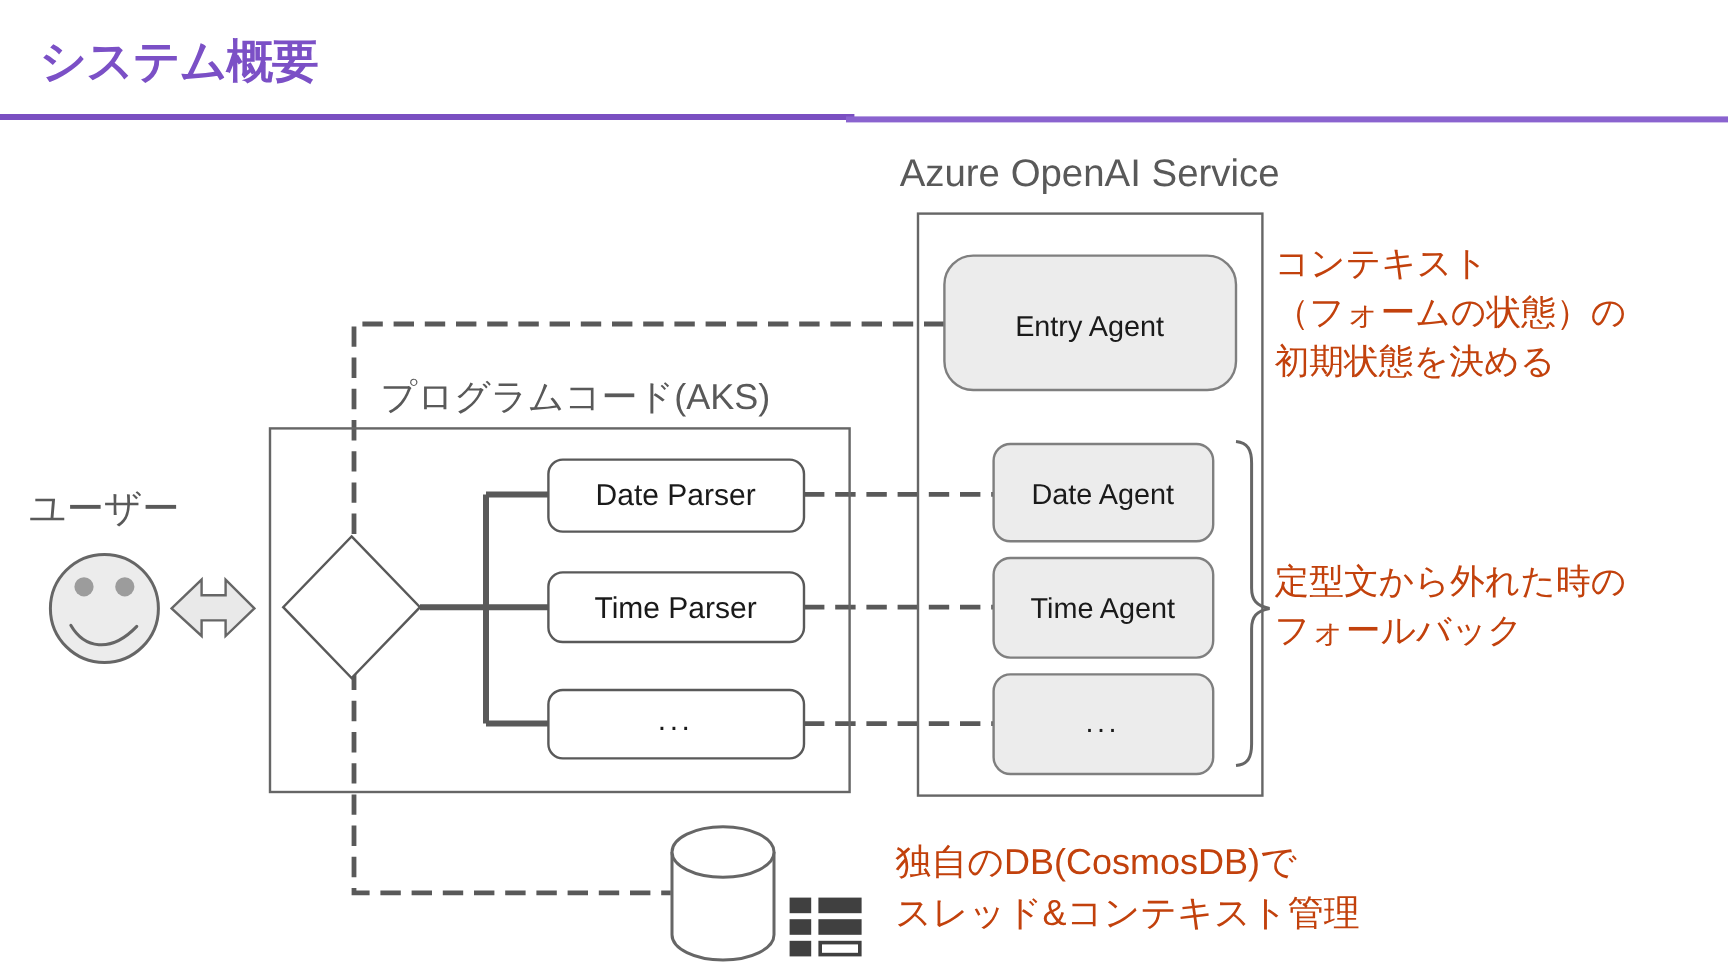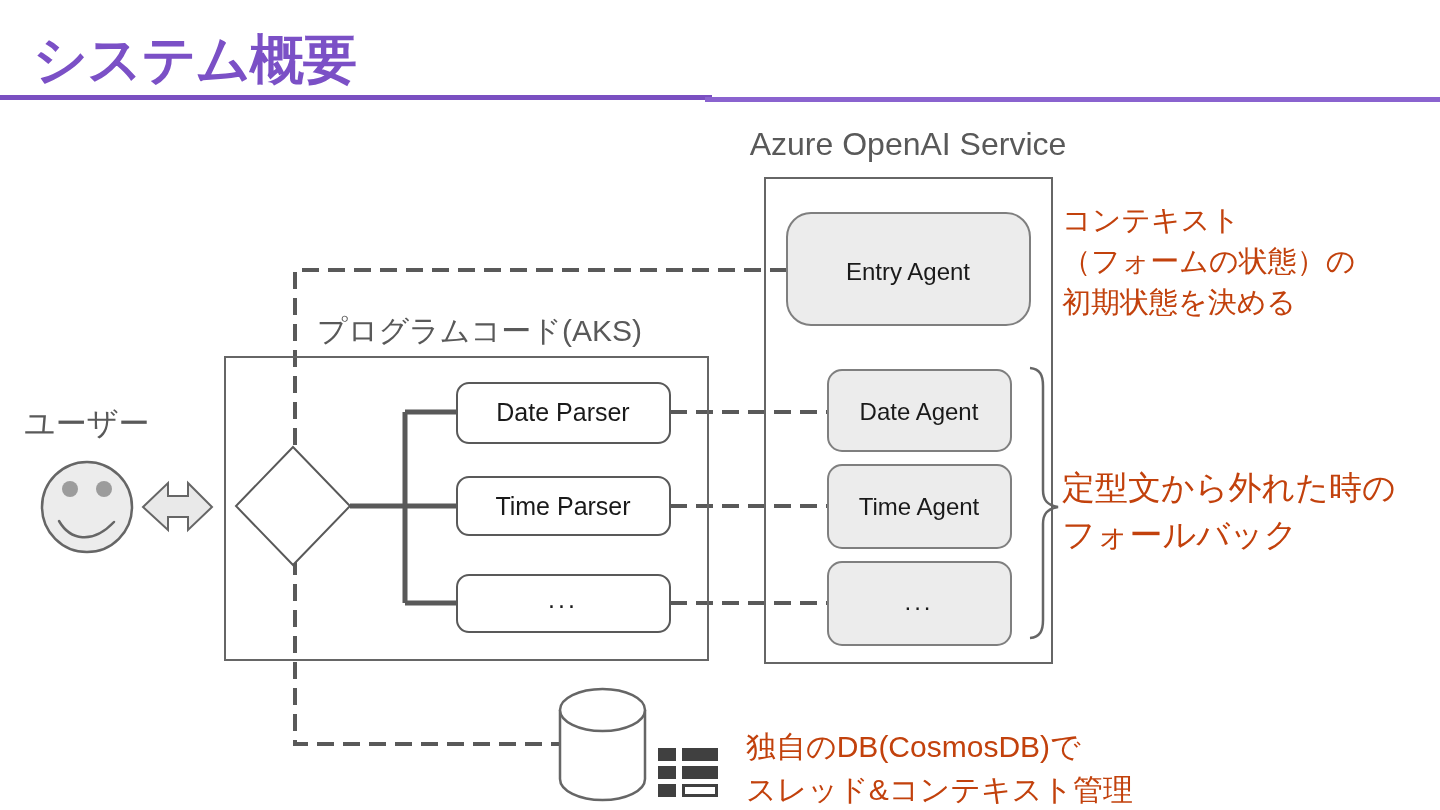--- a/index.html
+++ b/index.html
@@ -5,36 +5,36 @@
   html,body{margin:0;padding:0;background:#fff;}
   #slide{
     position:relative;
     width:1440px;height:810px;
     background:#ffffff;
     overflow:hidden;
     font-family:"Liberation Sans","DejaVu Sans",sans-serif;
   }
   .title{
     position:absolute;left:33px;top:24px;
-    font-size:54px;font-weight:bold;
+    font-size:39px;font-weight:bold;
     color:#7b50c6;
     letter-spacing:-1px;
   }
   .rule{position:absolute;height:5px;}
   .rule-left{left:0;top:95px;width:712px;background:#7a4fc1;}
   .rule-right{left:705px;top:97px;width:735px;background:#8a63cf;}
   .note{
     position:absolute;
     color:#c2410c;
     white-space:pre-line;
     line-height:1.42;
   }
   .note-context{left:1062px;top:200px;font-size:29px;}
-  .note-fallback{left:1062px;top:465px;font-size:33px;}
-  .note-db{left:746px;top:698px;font-size:30px;margin-top:28px;}
+  .note-fallback{left:1062px;top:465px;font-size:29px;}
+  .note-db{left:746px;top:698px;font-size:30px;}
   svg{position:absolute;left:0;top:0;}
   svg text{font-family:"Liberation Sans","DejaVu Sans",sans-serif;}
   .grouplabel{fill:#595959;}
   .nodelabel{fill:#1a1a1a;}
 </style>
 </head>
 <body>
 
 <div id="slide">
 

